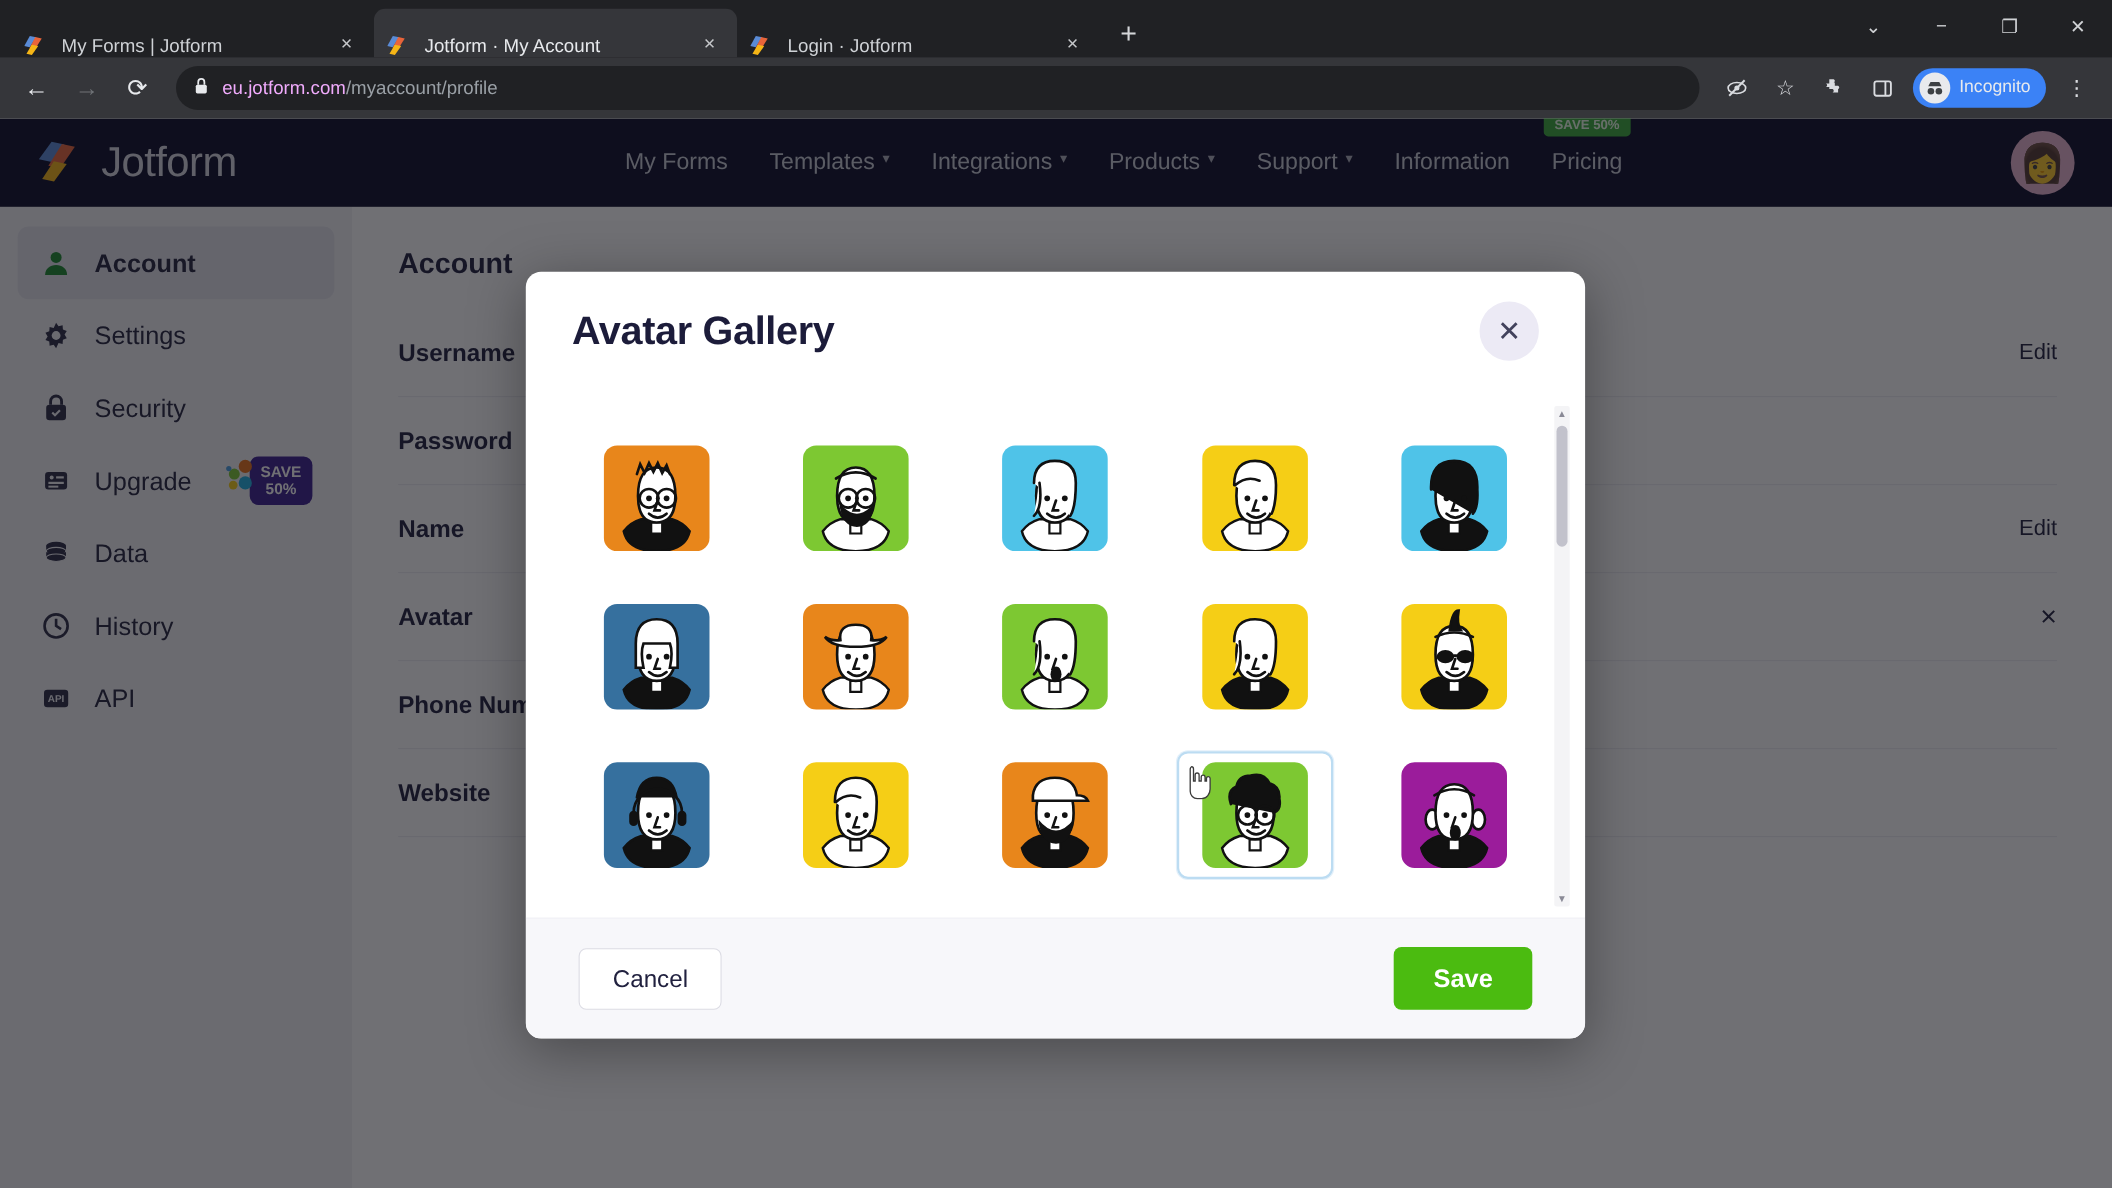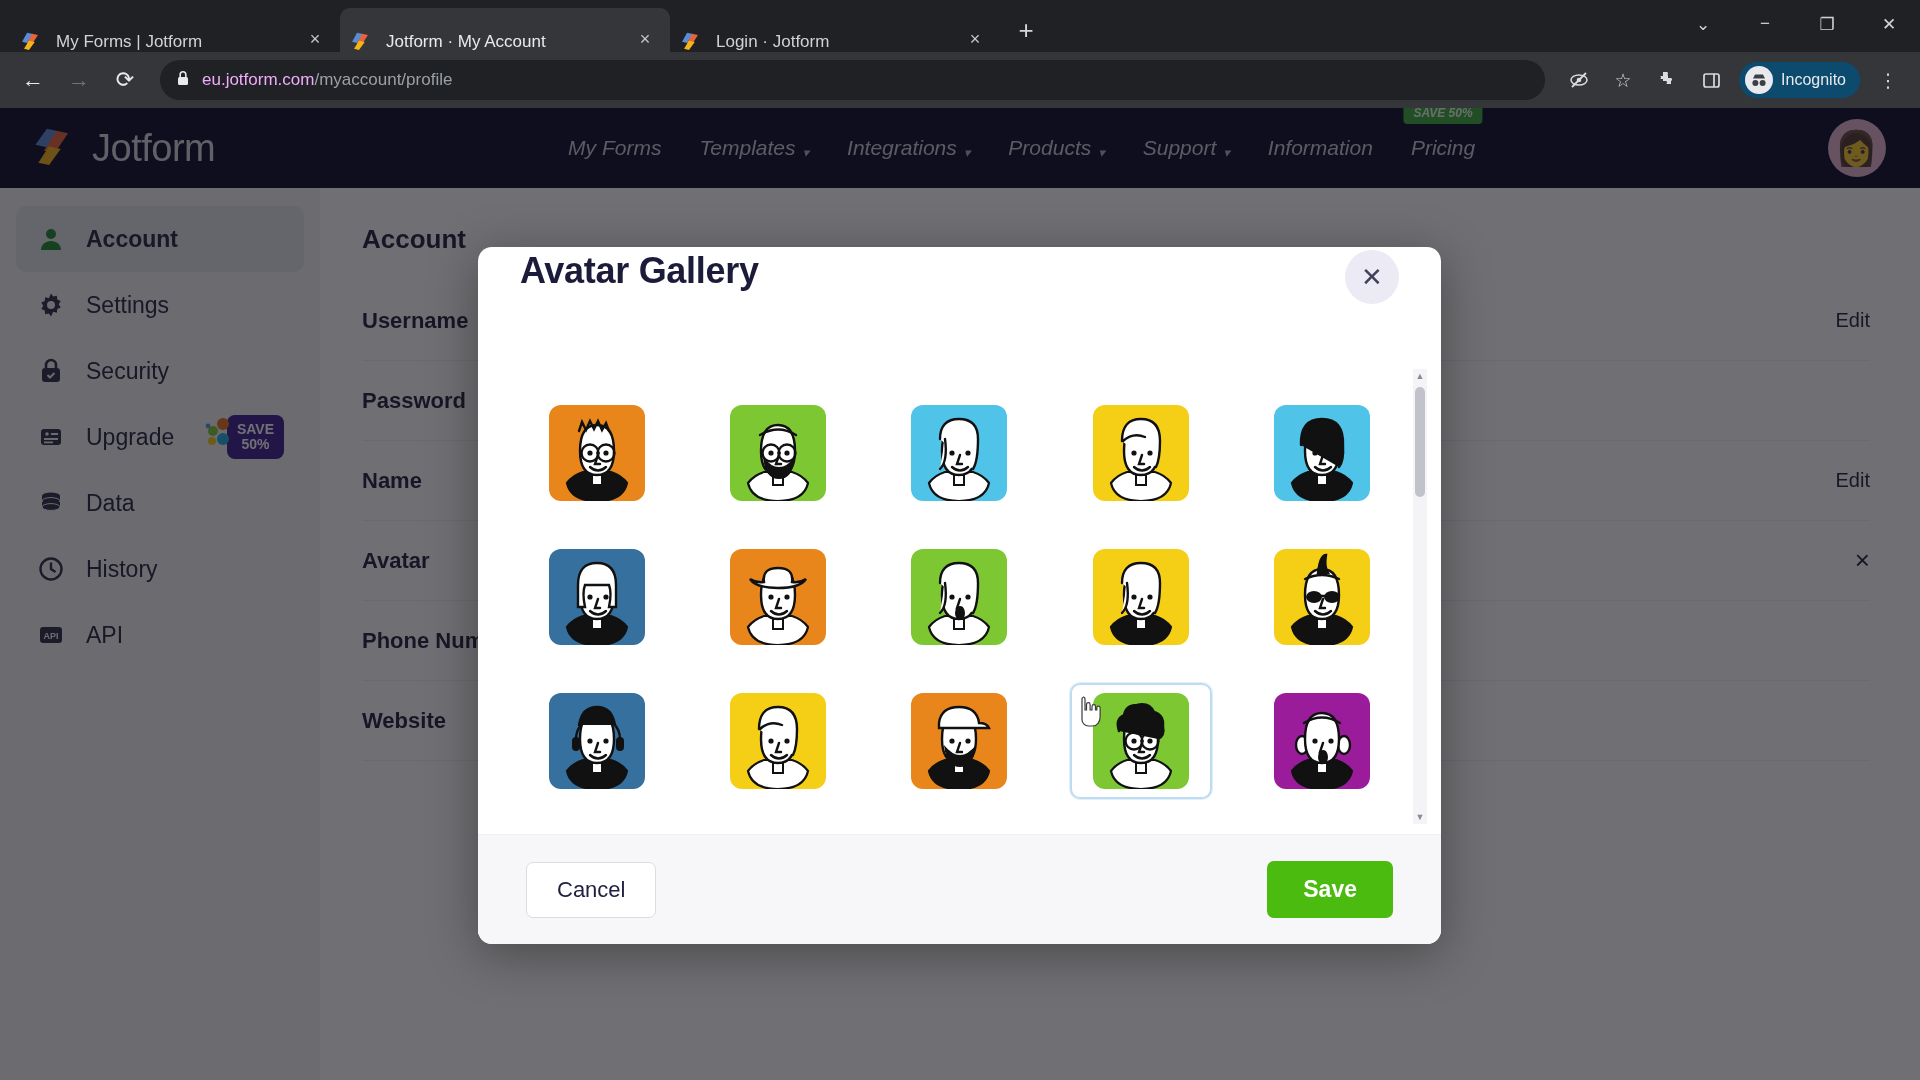--- a/index.html
+++ b/index.html
@@ -68,21 +68,21 @@
   }
   .omnibox .url-domain { color: #f0abfc; }
   .omnibox .url-path { color: #9aa0a6; }
   .tb-icons { display: flex; align-items: center; gap: 4px; }
   .tb-icon {
     width: 40px; height: 40px; border-radius: 50%;
     display: flex; align-items: center; justify-content: center;
     color: #dadce0; font-size: 19px;
   }
   .incognito-pill {
-    height: 36px; border-radius: 18px; background: #0c4a6e;
+    height: 36px; border-radius: 18px; background: #3b82f6;
     display: flex; align-items: center; gap: 8px;
     padding: 0 14px 0 6px; color: #e8eaed; font-size: 16px;
     margin: 0 4px;
   }
   .incog-face {
     width: 28px; height: 28px; border-radius: 50%; background: #e8eaed;
     display: flex; align-items: center; justify-content: center;
   }
 
   
@@ -101,23 +101,22 @@
   }
   .jf-logo { display: flex; align-items: center; gap: 14px; }
   .jf-logo-text {
     color: #d6d8e0; font-size: 38px; font-weight: normal; letter-spacing: -0.5px;
   }
   .jf-nav {
     flex: 1; display: flex; align-items: center; justify-content: center;
     gap: 38px;
   }
   .jf-nav-item {
-    color: #c9ccd6; font-size: 21px; display: flex; align-items: flex-end; gap: 7px;
+    color: #c9ccd6; font-size: 21px; display: flex; align-items: flex-start; gap: 7px;
     position: relative;
-    font-style: italic;
   }
   .caret { font-size: 13px; opacity: .85; }
   .save-badge {
     position: absolute; top: -34px; left: 50%; transform: translateX(-50%);
     background: #3aab3a; color: #eafbe7; font-size: 12px; font-weight: bold;
     padding: 4px 10px; border-radius: 4px; white-space: nowrap;
   }
   .jf-avatar {
     width: 58px; height: 58px; border-radius: 50%;
     background: #e8b4d0; overflow: hidden; position: relative;
@@ -180,21 +179,21 @@
     z-index: 50; pointer-events: none;
   }
   .modal {
     position: absolute; left: 478px; top: 247px;
     width: 963px; height: 697px; background: #fff;
     border-radius: 14px; overflow: hidden;
     box-shadow: 0 10px 50px rgba(0,0,0,.35);
     pointer-events: auto; display: flex; flex-direction: column;
   }
   .modal-head {
-    height: 108px; display: flex; 
+    height: 108px; display: flex; align-items: center;
     padding: 3px 42px; flex: 0 0 108px;
   }
   .modal-title {
     font-size: 36px; font-weight: bold; color: #1c1c3a; flex: 1;
     letter-spacing: -0.3px;
   }
   .modal-close {
     width: 54px; height: 54px; border-radius: 50%; background: #eceaf5;
     display: flex; align-items: center; justify-content: center;
     color: #42425c; font-size: 26px;

